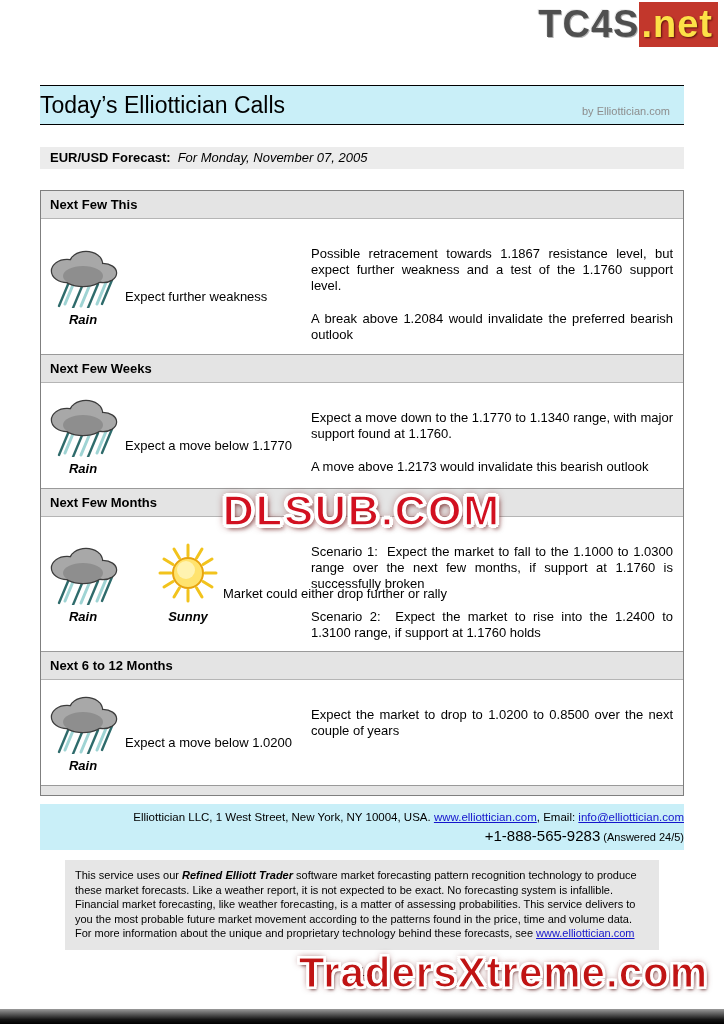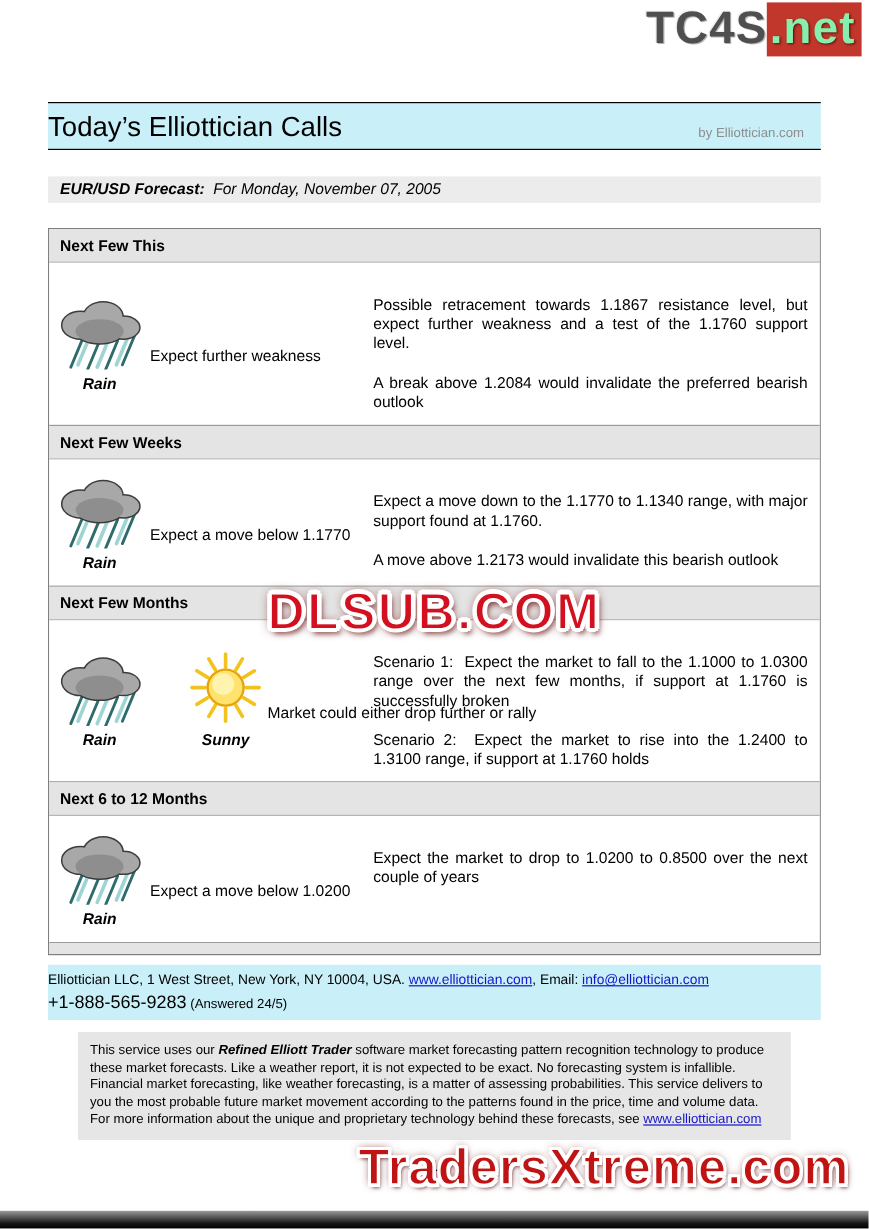--- a/index.html
+++ b/index.html
@@ -5,48 +5,48 @@
   * { margin:0; padding:0; box-sizing:border-box; }
   html,body { background:#ffffff; }
   body { font-family:"Liberation Sans", sans-serif; color:#000; }
 
   .page { position:relative; width:724px; height:1024px; margin:0 auto; background:#fff; overflow:hidden; }
   .content { position:absolute; left:40px; top:0; width:644px; }
 
   
   .tc4s { position:absolute; top:3px; right:6px; font-size:38px; font-weight:bold; letter-spacing:1px; z-index:30; white-space:nowrap; }
   .tc4s-main { color:#4f4f4f; text-shadow:1px 1px 0 #b5b5b5, -1px -1px 0 #ededed; }
-  .tc4s-net { color:#86efac; background:#c2372c; padding:1px 5px 2px 2px; text-shadow:1px 1px 2px #57100a; }
+  .tc4s-net { color:#fde047; background:#c2372c; padding:1px 5px 2px 2px; text-shadow:1px 1px 2px #57100a; }
 
   
   .header-bar { margin-top:85px; height:40px; background:#c9eff8; border-top:1px solid #000; border-bottom:1px solid #000; display:flex; align-items:center; }
   .header-title { flex:1; font-size:23px; }
   .header-byline { font-size:11px; color:#8d8d8d; padding-right:14px; padding-top:12px; }
 
   
   .forecast-bar { margin-top:22px; background:#ececec; height:22px; line-height:22px; font-size:13px; padding-left:10px; }
-  .forecast-label { font-weight:bold;font-style:italic; }
+  .forecast-label { font-weight:bold; }
   .forecast-date { font-style:italic; margin-left:7px; }
 
   
   .report { margin-top:21px; border:1px solid #7f7f7f; }
   .sec-header { background:#e4e4e4; font-weight:bold; font-size:13px; padding:6px 9px; border-bottom:1px solid #b5b5b5; }
   .sec-body { display:flex; background:#fff; border-bottom:1px solid #9a9a9a; }
   .left-col { width:270px; display:flex; align-items:center; padding:12px 0 12px; }
   .icon-row { display:flex; gap:28px; align-items:flex-end; }
   .icon-block { display:flex; flex-direction:column; align-items:center; }
   .icon-label { font-weight:bold; font-style:italic; font-size:13px; margin-top:4px; text-align:center; }
   .caption { font-size:13px; margin-top:20px; text-align:center; white-space:nowrap; }
   .right-col { flex:1; padding:11px 10px 10px 0; font-size:13px; line-height:1.24; text-align:justify;margin-top:16px; }
   .right-col p { margin:0 0 17px; }
   .right-col p:last-child { margin-bottom:0; }
   .table-strip { height:9px; background:#e4e4e4; }
 
   
-  .contact { margin-top:8px; background:#c9eff8; text-align:left; padding:7px 0 6px; }
+  .contact { margin-top:8px; background:#c9eff8; text-align:right; padding:7px 0 6px; }
   .contact-line1 { font-size:11.5px; }
   .contact-line2 { font-size:15px; margin-top:4px; }
   .contact-note { font-size:11px; }
   .link { color:#1414cc; text-decoration:underline; cursor:pointer; }
 
   .disclaimer { margin:10px auto 0; width:594px; background:#e6e6e6; padding:8px 10px 9px; font-size:11px; line-height:1.32; }
   .disclaimer .product { font-weight:bold; font-style:italic; }
 
   .page-num { text-align:center; margin-top:14px; font-size:13px; }
 

